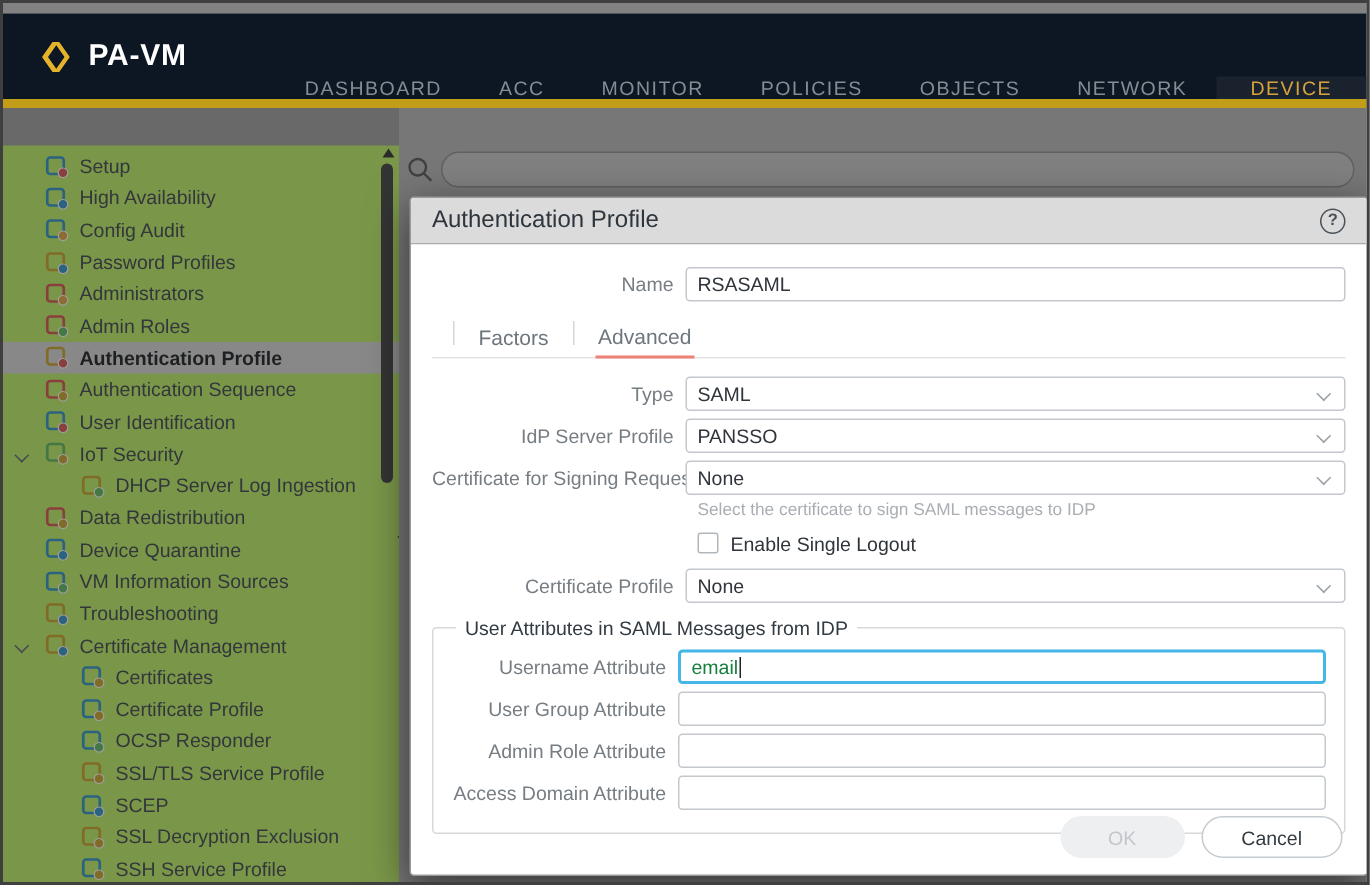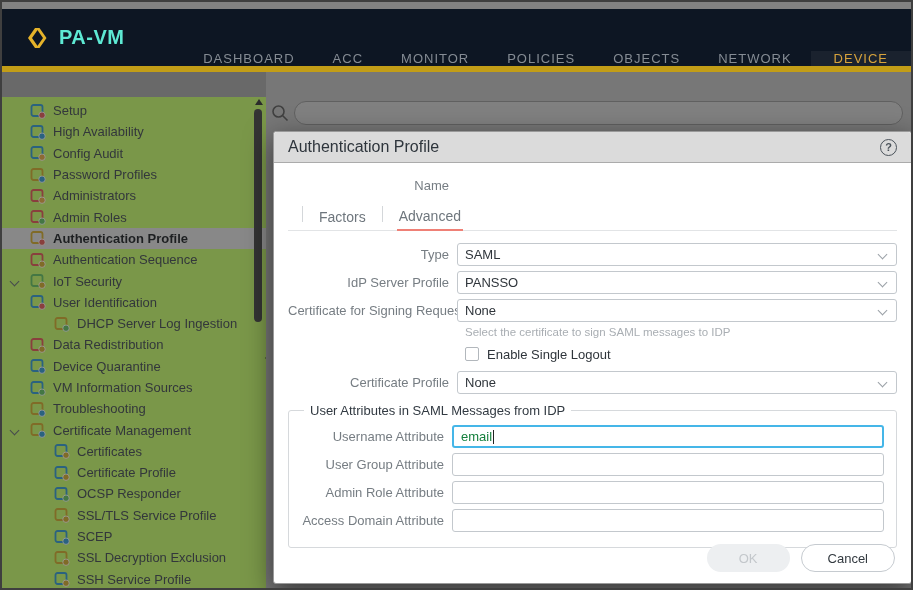--- a/index.html
+++ b/index.html
@@ -6,21 +6,21 @@
   html,body { background:#555; }
   body { font-family:"Liberation Sans", sans-serif; }
   .screen { position:relative; width:913px; height:590px; border:2px solid #3f3f3f;
             background:#9f9f9f; overflow:hidden; margin:0 auto; }
 
   
   .top-strip { position:absolute; left:0; top:0; width:100%; height:7px; background:#828282; }
   .navbar { position:absolute; left:0; top:7px; width:100%; height:57px; background:#0d1623;
             display:flex; align-items:center; }
   .brand { display:flex; align-items:center; gap:9px; padding-left:22px; width:210px; }
-  .brand-text { color:#5eead4; font-size:20px; font-weight:700; letter-spacing:.5px; }
+  .brand-text { color:#ffffff; font-size:20px; font-weight:700; letter-spacing:.5px; }
   .nav-menu { display:flex; align-items:flex-end; height:100%; flex:1; }
   .nav-item { display:flex; align-items:center; padding:0 19px; color:#858c94; font-size:13px;
               letter-spacing:1px; cursor:pointer; }
   .nav-item.active { background:#1a222e; color:#d7a33c; padding:0 23px; }
   .gold-stripe { position:absolute; left:0; top:64px; width:100%; height:6px; background:#c29d17; }
 
   
   .main { position:absolute; left:0; top:70px; width:100%; bottom:0; background:#9f9f9f; }
   .sidebar { position:absolute; left:0; top:25px; width:288px; bottom:0; background:#bef264;
              overflow:hidden; padding-top:3px; }
@@ -180,33 +180,33 @@
           <span class="dot"></span>
         </div>
         <div class="srow">
           <svg class="si" viewBox="0 0 16 16">
             <rect x="1.5" y="2" width="11" height="11" rx="2" fill="none" stroke="#d9534f" stroke-width="1.8"></rect>
             <circle cx="12" cy="12.2" r="3.2" fill="#c9a227" stroke="#fff" stroke-width="0.8"></circle>
           </svg>
           <span class="lbl">Authentication Sequence</span>
         </div>
         <div class="srow">
+          <svg class="si" viewBox="0 0 16 16">
+            <rect x="1.5" y="2" width="11" height="11" rx="2" fill="none" stroke="#2d93c8" stroke-width="1.8"></rect>
+            <circle cx="12" cy="12.2" r="3.2" fill="#d9534f" stroke="#fff" stroke-width="0.8"></circle>
+          </svg>
+          <span class="lbl">User Identification</span>
+        </div>
+        <div class="srow">
           <span class="grp-chev"></span>
           <svg class="si" viewBox="0 0 16 16">
             <rect x="1.5" y="2" width="11" height="11" rx="2" fill="none" stroke="#5cb85c" stroke-width="1.8"></rect>
             <circle cx="12" cy="12.2" r="3.2" fill="#c9a227" stroke="#fff" stroke-width="0.8"></circle>
           </svg>
           <span class="lbl">IoT Security</span>
-        </div>
-        <div class="srow">
-          <svg class="si" viewBox="0 0 16 16">
-            <rect x="1.5" y="2" width="11" height="11" rx="2" fill="none" stroke="#2d93c8" stroke-width="1.8"></rect>
-            <circle cx="12" cy="12.2" r="3.2" fill="#d9534f" stroke="#fff" stroke-width="0.8"></circle>
-          </svg>
-          <span class="lbl">User Identification</span>
         </div>
         <div class="srow indent">
           <svg class="si" viewBox="0 0 16 16">
             <rect x="1.5" y="2" width="11" height="11" rx="2" fill="none" stroke="#c9a227" stroke-width="1.8"></rect>
             <circle cx="12" cy="12.2" r="3.2" fill="#5cb85c" stroke="#fff" stroke-width="0.8"></circle>
           </svg>
           <span class="lbl">DHCP Server Log Ingestion</span>
         </div>
         <div class="srow">
           <svg class="si" viewBox="0 0 16 16">
@@ -315,20 +315,23 @@
 
   <div class="modal">
     <div class="m-title">
       <span class="m-title-text">Authentication Profile</span>
       <button class="help-btn">?</button>
     </div>
     <div class="m-body">
 
       <div class="frow">
         <span class="flabel">Name</span>
+        <div class="tbox">
+          <span>RSASAML</span>
+        </div>
       </div>
 
       <div class="tabs">
         <span class="tabsep"></span>
         <span class="tab">Factors</span>
         <span class="tabsep"></span>
         <span class="tab annotated">Advanced</span>
       </div>
 
       <div class="frow">

